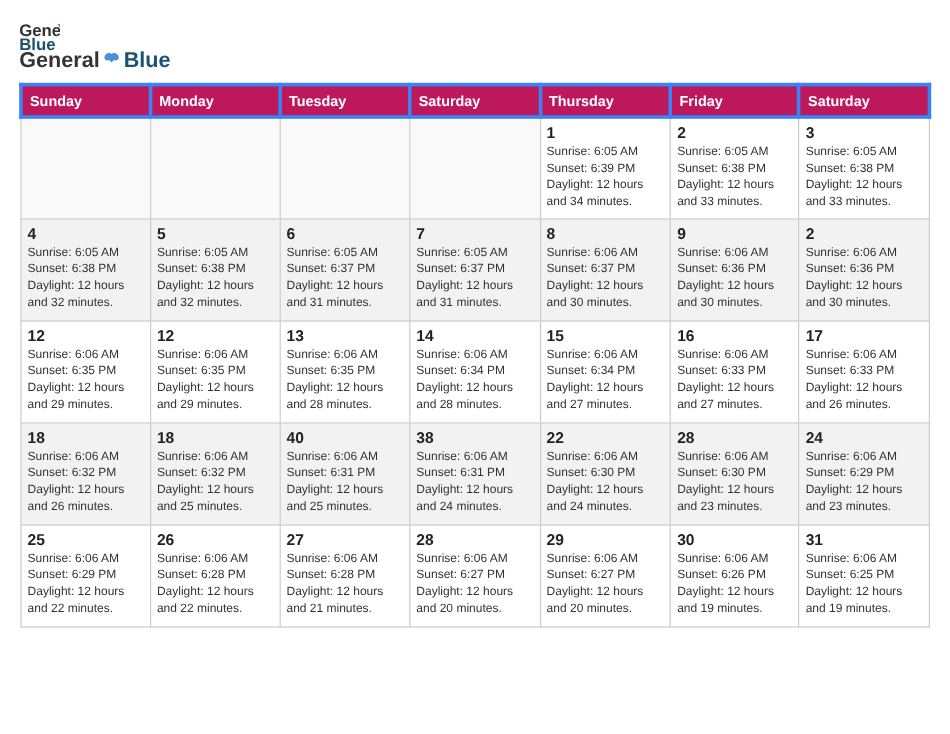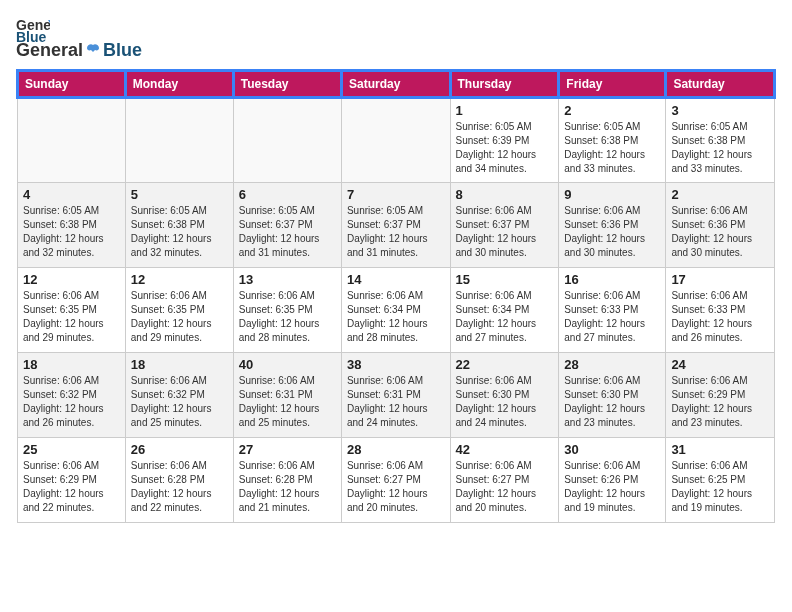--- a/index.html
+++ b/index.html
@@ -321,21 +321,21 @@
 and 21 minutes.</div>
         </td>
         <td>
           <span class="day-num">28</span>
           <div class="day-info" style="white-space: pre-line;">Sunrise: 6:06 AM
 Sunset: 6:27 PM
 Daylight: 12 hours
 and 20 minutes.</div>
         </td>
         <td>
-          <span class="day-num">42</span>
+          <span class="day-num">29</span>
           <div class="day-info" style="white-space: pre-line;">Sunrise: 6:06 AM
 Sunset: 6:27 PM
 Daylight: 12 hours
 and 20 minutes.</div>
         </td>
         <td>
           <span class="day-num">30</span>
           <div class="day-info" style="white-space: pre-line;">Sunrise: 6:06 AM
 Sunset: 6:26 PM
 Daylight: 12 hours

